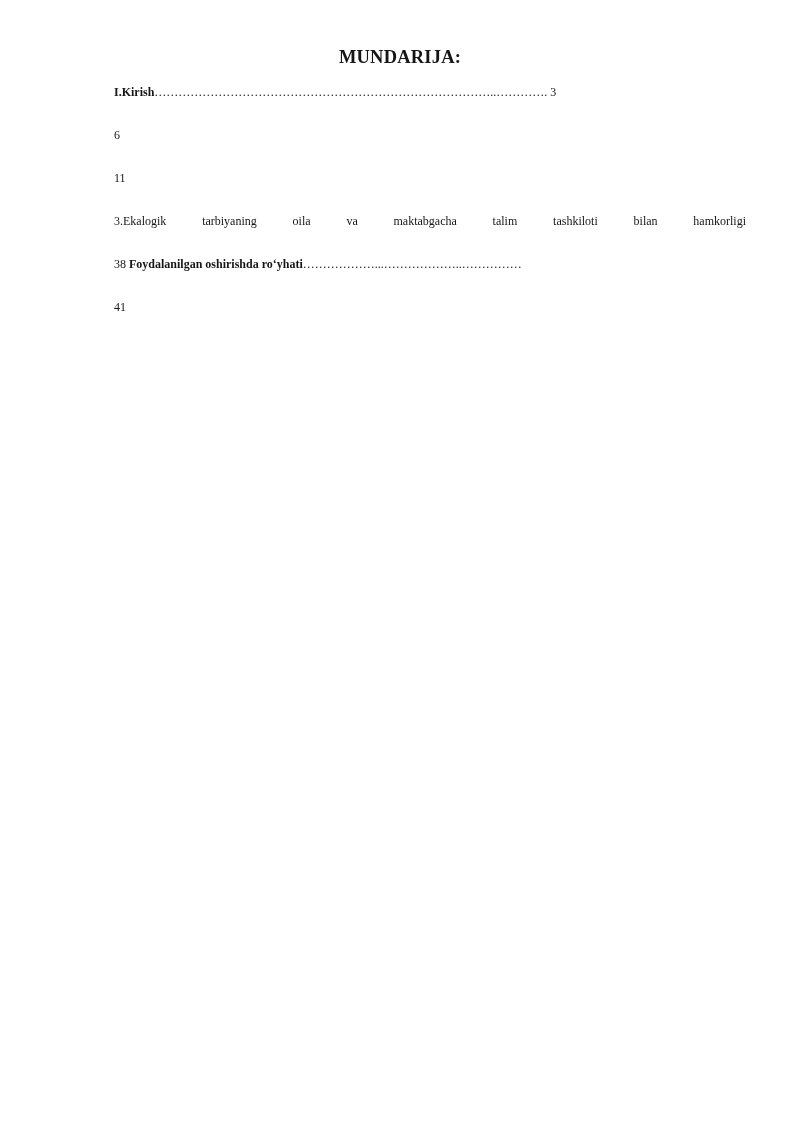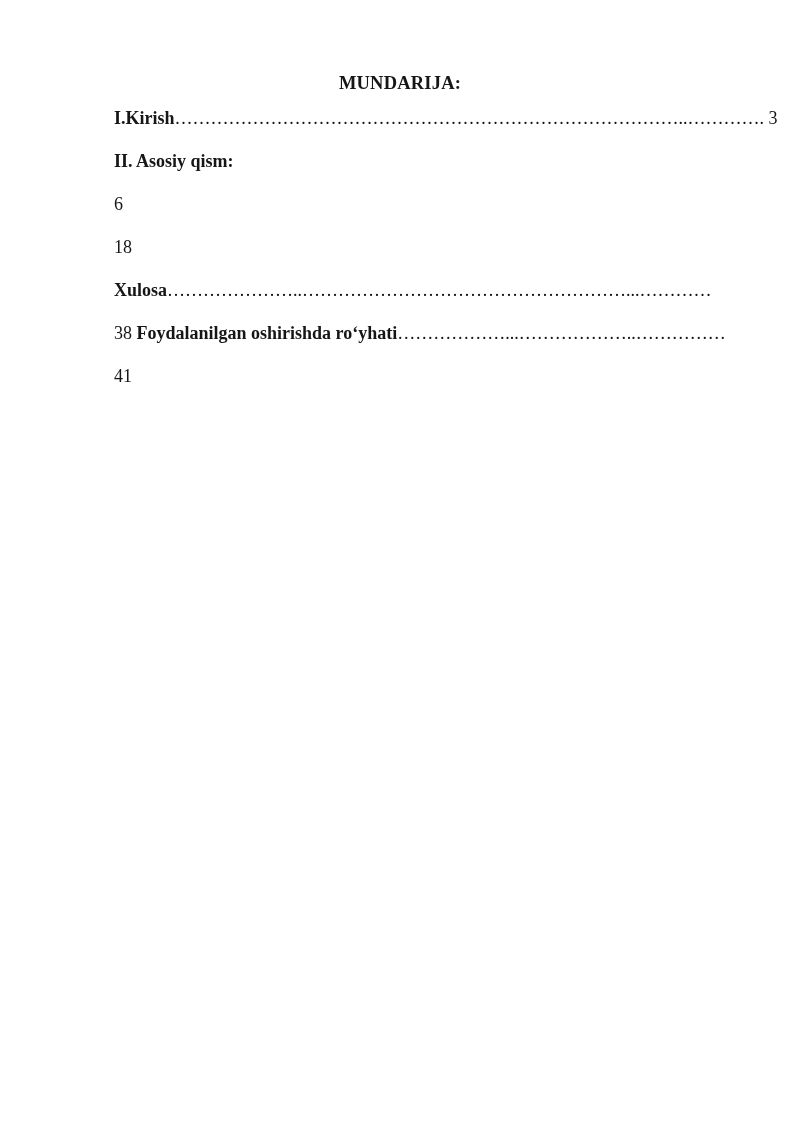--- a/index.html
+++ b/index.html
@@ -7,31 +7,31 @@
   .page {
     position: relative;
     width: 800px;
     height: 1131px;
     background: #ffffff;
     overflow: hidden;
     font-family: "Liberation Serif", "DejaVu Serif", serif;
     color: #161616;
   }
   .doc-title {
-    padding-top: 70px;
+    padding-top: 44px;
     text-align: center;
     font-weight: bold;
     font-size: 18.5px;
     line-height: 26px;
     letter-spacing: 0.2px;
   }
   .toc {
     margin-top: 1px;
     padding: 0 54px 0 114px;
-    font-size: 18px;
+    font-size: 12px;
     line-height: 43px;
     font-family: Liberation Serif, serif;
   }
   .line { text-align: left; }
   .nowrap { white-space: nowrap; }
   .b { font-weight: bold; }
   .just {
     text-align: justify;
     text-align-last: justify;
   }
@@ -41,27 +41,26 @@
 <body>
 
 <div class="page">
 
   <div class="doc-title">MUNDARIJA:</div>
 
   <div class="toc">
 
     <div class="line nowrap"><span class="b">I.Kirish</span><span>…………………………………………………………………………..………….</span><span> 3</span></div>
 
-    <div class="line b">II. Asosiy qism:</div>
 
     <div class="line">6</div>
 
-    <div class="line">18</div>
+    <div class="line">11</div>
 
+    <div class="line just">3.Ekalogik tarbiyaning oila va maktabgacha talim tashkiloti bilan hamkorligi</div>
 
-    <div class="line nowrap"><span class="b">Xulosa</span><span>…………………..………………………………………………...…………</span></div>
 
     <div class="line nowrap"><span>38 </span><span class="b">Foydalanilgan oshirishda ro‘yhati</span><span>………………...………………..……………</span></div>
 
     <div class="line">41</div>
 
   </div>
 </div>
 
 </body></html>

